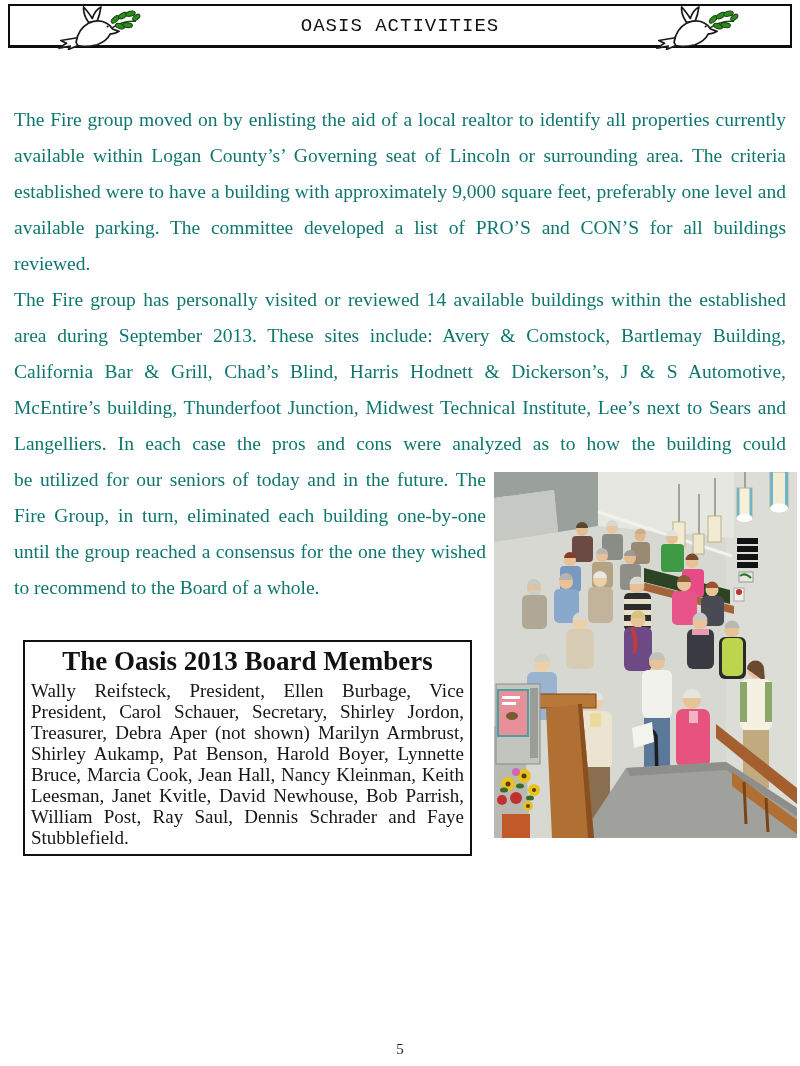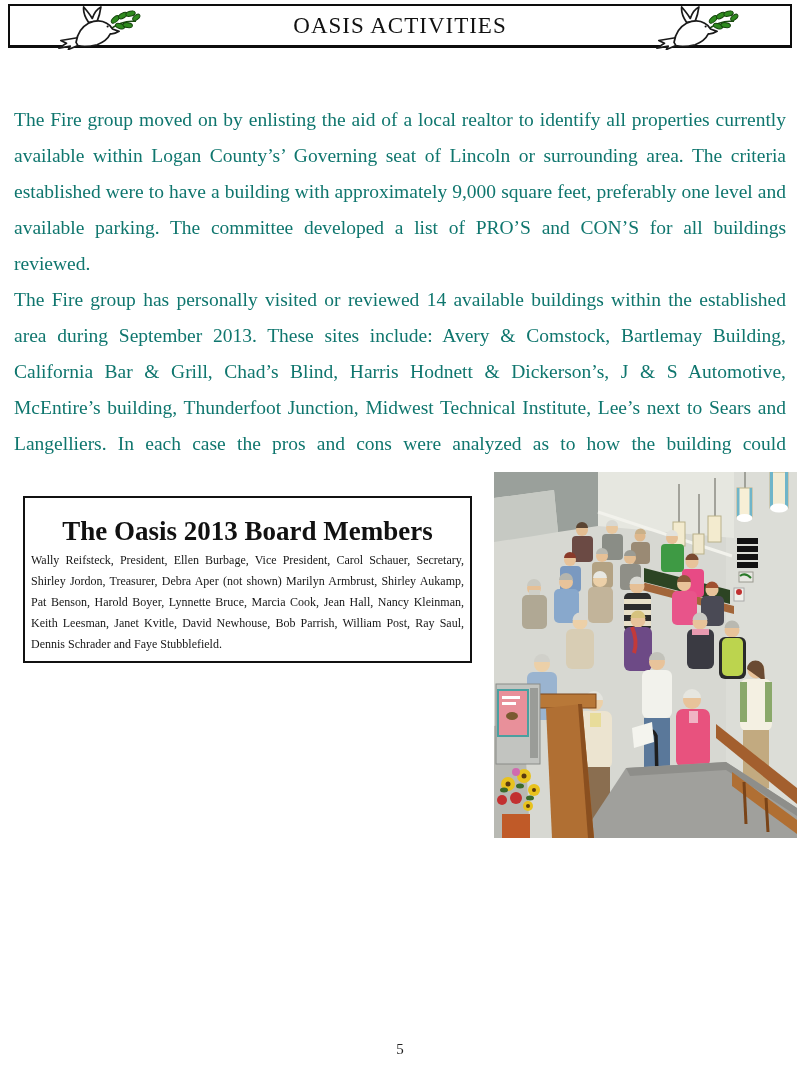--- a/index.html
+++ b/index.html
@@ -17,25 +17,26 @@
     margin: 4px 8px 0 8px;
     height: 44px;
     border: 2px solid #0d0d0d;
     border-bottom-width: 3px;
     background: #fff;
     display: flex;
     align-items: center;
     justify-content: center;
   }
   .header-title {
-    font-size: 23px;
+    font-size: 19px;
     font-weight: normal;
     letter-spacing: 1px;
     margin: 8px;
     color: #111;
+    font-family: Liberation Mono, monospace;
   }
   .dove { position: absolute; top: 0; width: 86px; height: 44px; }
   .dove-left  { left: 46px; }
   .dove-right { right: 50px; }
   .dove svg { width: 100%; height: 100%; }
 
   .content { padding: 54px 14px 0 14px; }
 
   p.body-text {
     margin: 0;
@@ -53,33 +54,33 @@
     margin: 10px -11px 0 8px;
     background: #d7d8d2;
     overflow: hidden;
   }
   .photo-float svg { display: block; width: 100%; height: 100%; }
 
   .board-box {
     width: 449px;
     margin: 34px 0 0 9px;
     border: 2px solid #111;
-    padding: 16px 6px 6px 6px;
+    padding: 2px 6px 6px 6px;
     background: #fff;
   }
   .board-box-title {
     margin: 2px 0 3px 0;
     font-size: 27px;
     font-weight: bold;
     text-align: center;
     color: #111;
   }
   .board-box-members {
     margin: 0;
-    font-size: 12px;
+    font-size: 19px;
     line-height: 21px;
     text-align: justify;
     color: #161616;
   }
   .clear { clear: both; }
 
   .page-footer {
     position: absolute;
     left: 0; right: 0; bottom: 8px;
     text-align: center;
@@ -378,20 +379,21 @@
               <circle cx="34" cy="334" r="2" fill="#5a3a10"></circle>
             <circle cx="22" cy="300" r="4" fill="#d06ab0"></circle>
             <ellipse cx="10" cy="318" rx="4" ry="2.5" fill="#3a6a2a"></ellipse>
             <ellipse cx="36" cy="326" rx="4" ry="2.5" fill="#3a6a2a"></ellipse>
             <ellipse cx="26" cy="314" rx="4" ry="2.5" fill="#3a6a2a"></ellipse>
           </g>
         </g>
       </svg>
     </div>
 
+    <p class="body-text">be utilized for our seniors of today and in the future.  The Fire Group, in turn, eliminated each building one-by-one until the group reached a consensus for the one they wished to recommend to the Board of a whole.</p>
 
     <div class="board-box">
       <h2 class="board-box-title">The Oasis 2013 Board Members</h2>
       <p class="board-box-members">Wally Reifsteck, President, Ellen Burbage, Vice President, Carol Schauer, Secretary, Shirley Jordon, Treasurer, Debra Aper (not shown) Marilyn Armbrust, Shirley Aukamp, Pat Benson, Harold Boyer, Lynnette Bruce, Marcia Cook, Jean Hall, Nancy Kleinman, Keith Leesman, Janet Kvitle, David Newhouse, Bob Parrish, William Post, Ray Saul, Dennis Schrader and Faye Stubblefield.</p>
     </div>
 
     <div class="clear"></div>
   </div>
 
   <div class="page-footer">

